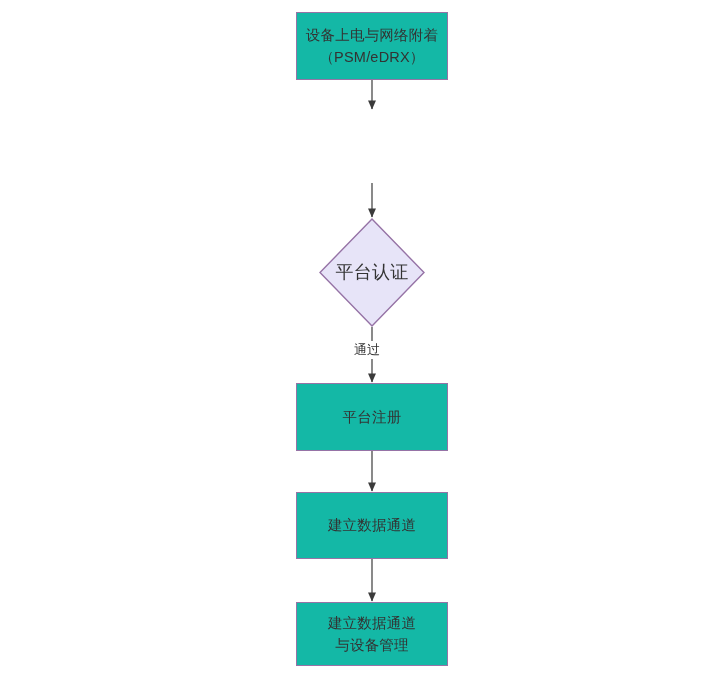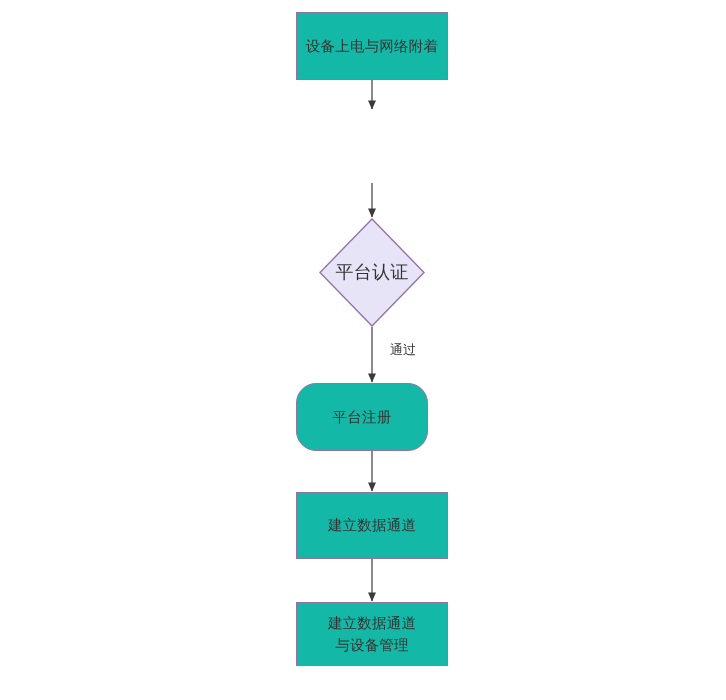--- a/index.html
+++ b/index.html
@@ -73,21 +73,20 @@
   }
   .edge-label {
     position: absolute;
     background: #ffffff;
     color: #333333;
     font-size: 13px;
     line-height: 1.2;
     padding: 1px 2px;
     white-space: nowrap;
     text-align: center;
-    margin-left: 36px;
   }
 </style>
 </head>
 <body>
 
 <div id="canvas">
 
   <svg class="edges" viewBox="0 0 726 700" xmlns="http://www.w3.org/2000/svg">
     <defs>
       <marker id="arrowhead" markerWidth="10" markerHeight="8" refX="8.6" refY="4" orient="auto" markerUnits="userSpaceOnUse">
@@ -101,35 +100,36 @@
 
     <line x1="372" y1="327" x2="372" y2="382" stroke="#3b3b3b" stroke-width="1.2" marker-end="url(#arrowhead)"></line>
 
     <line x1="372" y1="451" x2="372" y2="491" stroke="#3b3b3b" stroke-width="1.2" marker-end="url(#arrowhead)"></line>
 
     <line x1="372" y1="559" x2="372" y2="601" stroke="#3b3b3b" stroke-width="1.2" marker-end="url(#arrowhead)"></line>
   </svg>
 
   <div class="node rect" style="left:296px; top:12px; width:152px; height:68px;">
     <span class="node-line">设备上电与网络附着</span>
+    <span class="node-line">（PSM/eDRX）</span>
   </div>
 
 
   <div class="node diamond" style="left:319px; top:218px; width:106px; height:109px;">
     <svg class="diamond-shape" viewBox="0 0 106 109" preserveAspectRatio="none" xmlns="http://www.w3.org/2000/svg">
       <polygon points="53,1 105,54.5 53,108 1,54.5" fill="#e7e4f8" stroke="#9673a6" stroke-width="1.4"></polygon>
     </svg>
     <div class="diamond-inner">
       <span class="node-line">平台认证</span>
     </div>
   </div>
 
   <div class="edge-label" style="left:352px; top:341px;">通过</div>
 
-  <div class="node rect" style="left:296px; top:383px; width:132px; height:68px;border-radius:20px;">
+  <div class="node rect" style="left:296px; top:383px; width:152px; height:68px;">
     <span class="node-line">平台注册</span>
   </div>
 
   <div class="node rect" style="left:296px; top:492px; width:152px; height:67px;text-align:right;">
     <span class="node-line">建立数据通道</span>
   </div>
 
   <div class="node rect" style="left:296px; top:602px; width:152px; height:64px;">
     <span class="node-line">建立数据通道</span>
     <span class="node-line">与设备管理</span>

